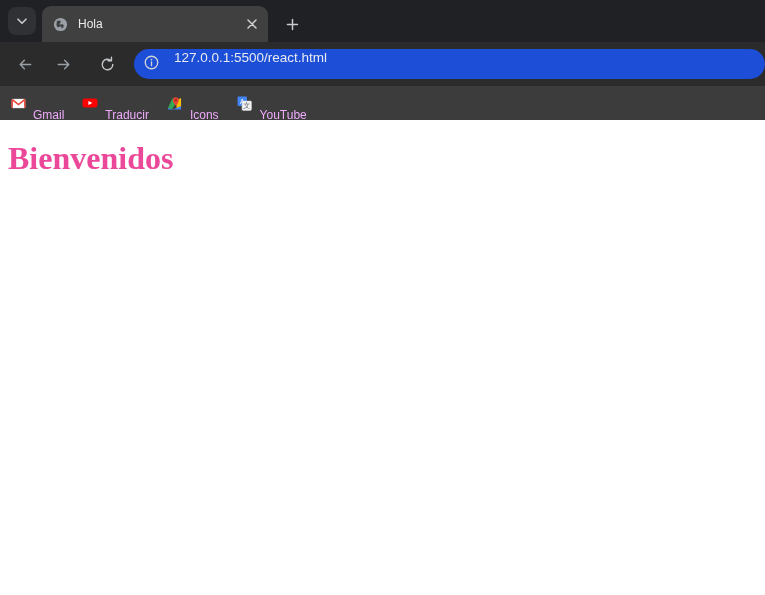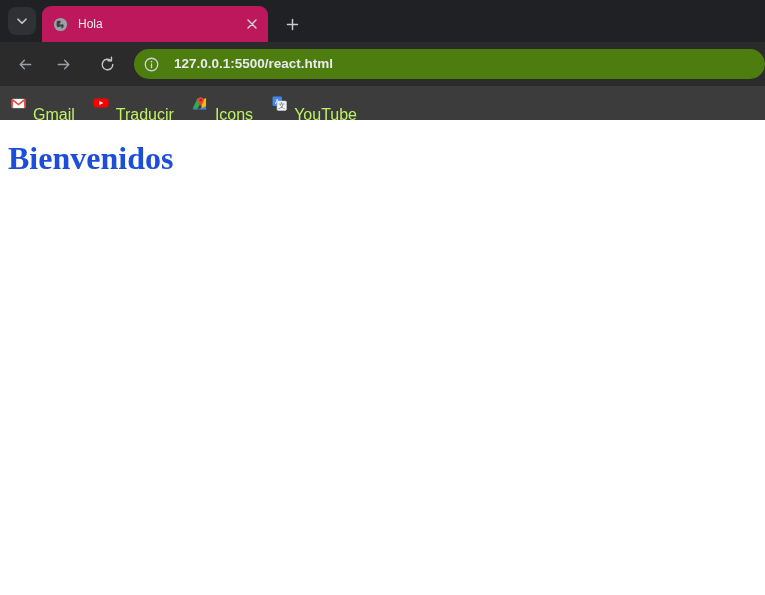--- a/index.html
+++ b/index.html
@@ -55,21 +55,21 @@
     padding: 0 6px 0 10px;
     flex: 0 0 auto;
   }
 
   .tab.inactive {
     background: transparent;
     width: 226px;
   }
 
   .tab.active {
-    background: #be185d;
+    background: #404040;
     width: 226px;
     height: 36px;
   }
 
   .tab-favicon {
     width: 16px;
     height: 16px;
     flex: 0 0 auto;
     display: flex;
     align-items: center;
@@ -125,28 +125,26 @@
     display: flex;
     align-items: center;
     justify-content: center;
     flex: 0 0 auto;
     margin: 0 4px;
   }
 
   .omnibox {
     flex: 1 1 auto;
     height: 30px;
-    background: #4d7c0f;
+    background: #1d4ed8;
     border-radius: 16px;
     display: flex;
-    align-items: center;
     margin-left: 8px;
     padding-left: 4px;
     min-width: 0;
-    font-weight: bold;
   }
 
   .site-info-btn {
     width: 26px;
     height: 26px;
     border-radius: 50%;
     display: flex;
     align-items: center;
     justify-content: center;
     flex: 0 0 auto;
@@ -186,39 +184,39 @@
     width: 16px;
     height: 16px;
     margin-right: 7px;
     flex: 0 0 auto;
     display: flex;
     align-items: center;
     justify-content: center;
   }
 
   .bookmark-label {
-    font-size: 16px;
-    color: #bef264;
+    font-size: 12px;
+    color: #f0abfc;
     white-space: nowrap;
     line-height: 16px;
     margin-top: 24px;
   }
 
   
   .page-content {
     flex: 1 1 auto;
     background: #ffffff;
     overflow: hidden;
   }
 
   .page-heading {
     font-family: "Liberation Serif", serif;
     font-size: 32px;
     font-weight: bold;
-    color: #1d4ed8;
+    color: #ec4899;
     margin: 21px 0 0 8px;
     line-height: 1.12;
   }
 </style>
 </head>
 <body>
 
 <div class="browser-window">
 
   <div class="tab-strip">

